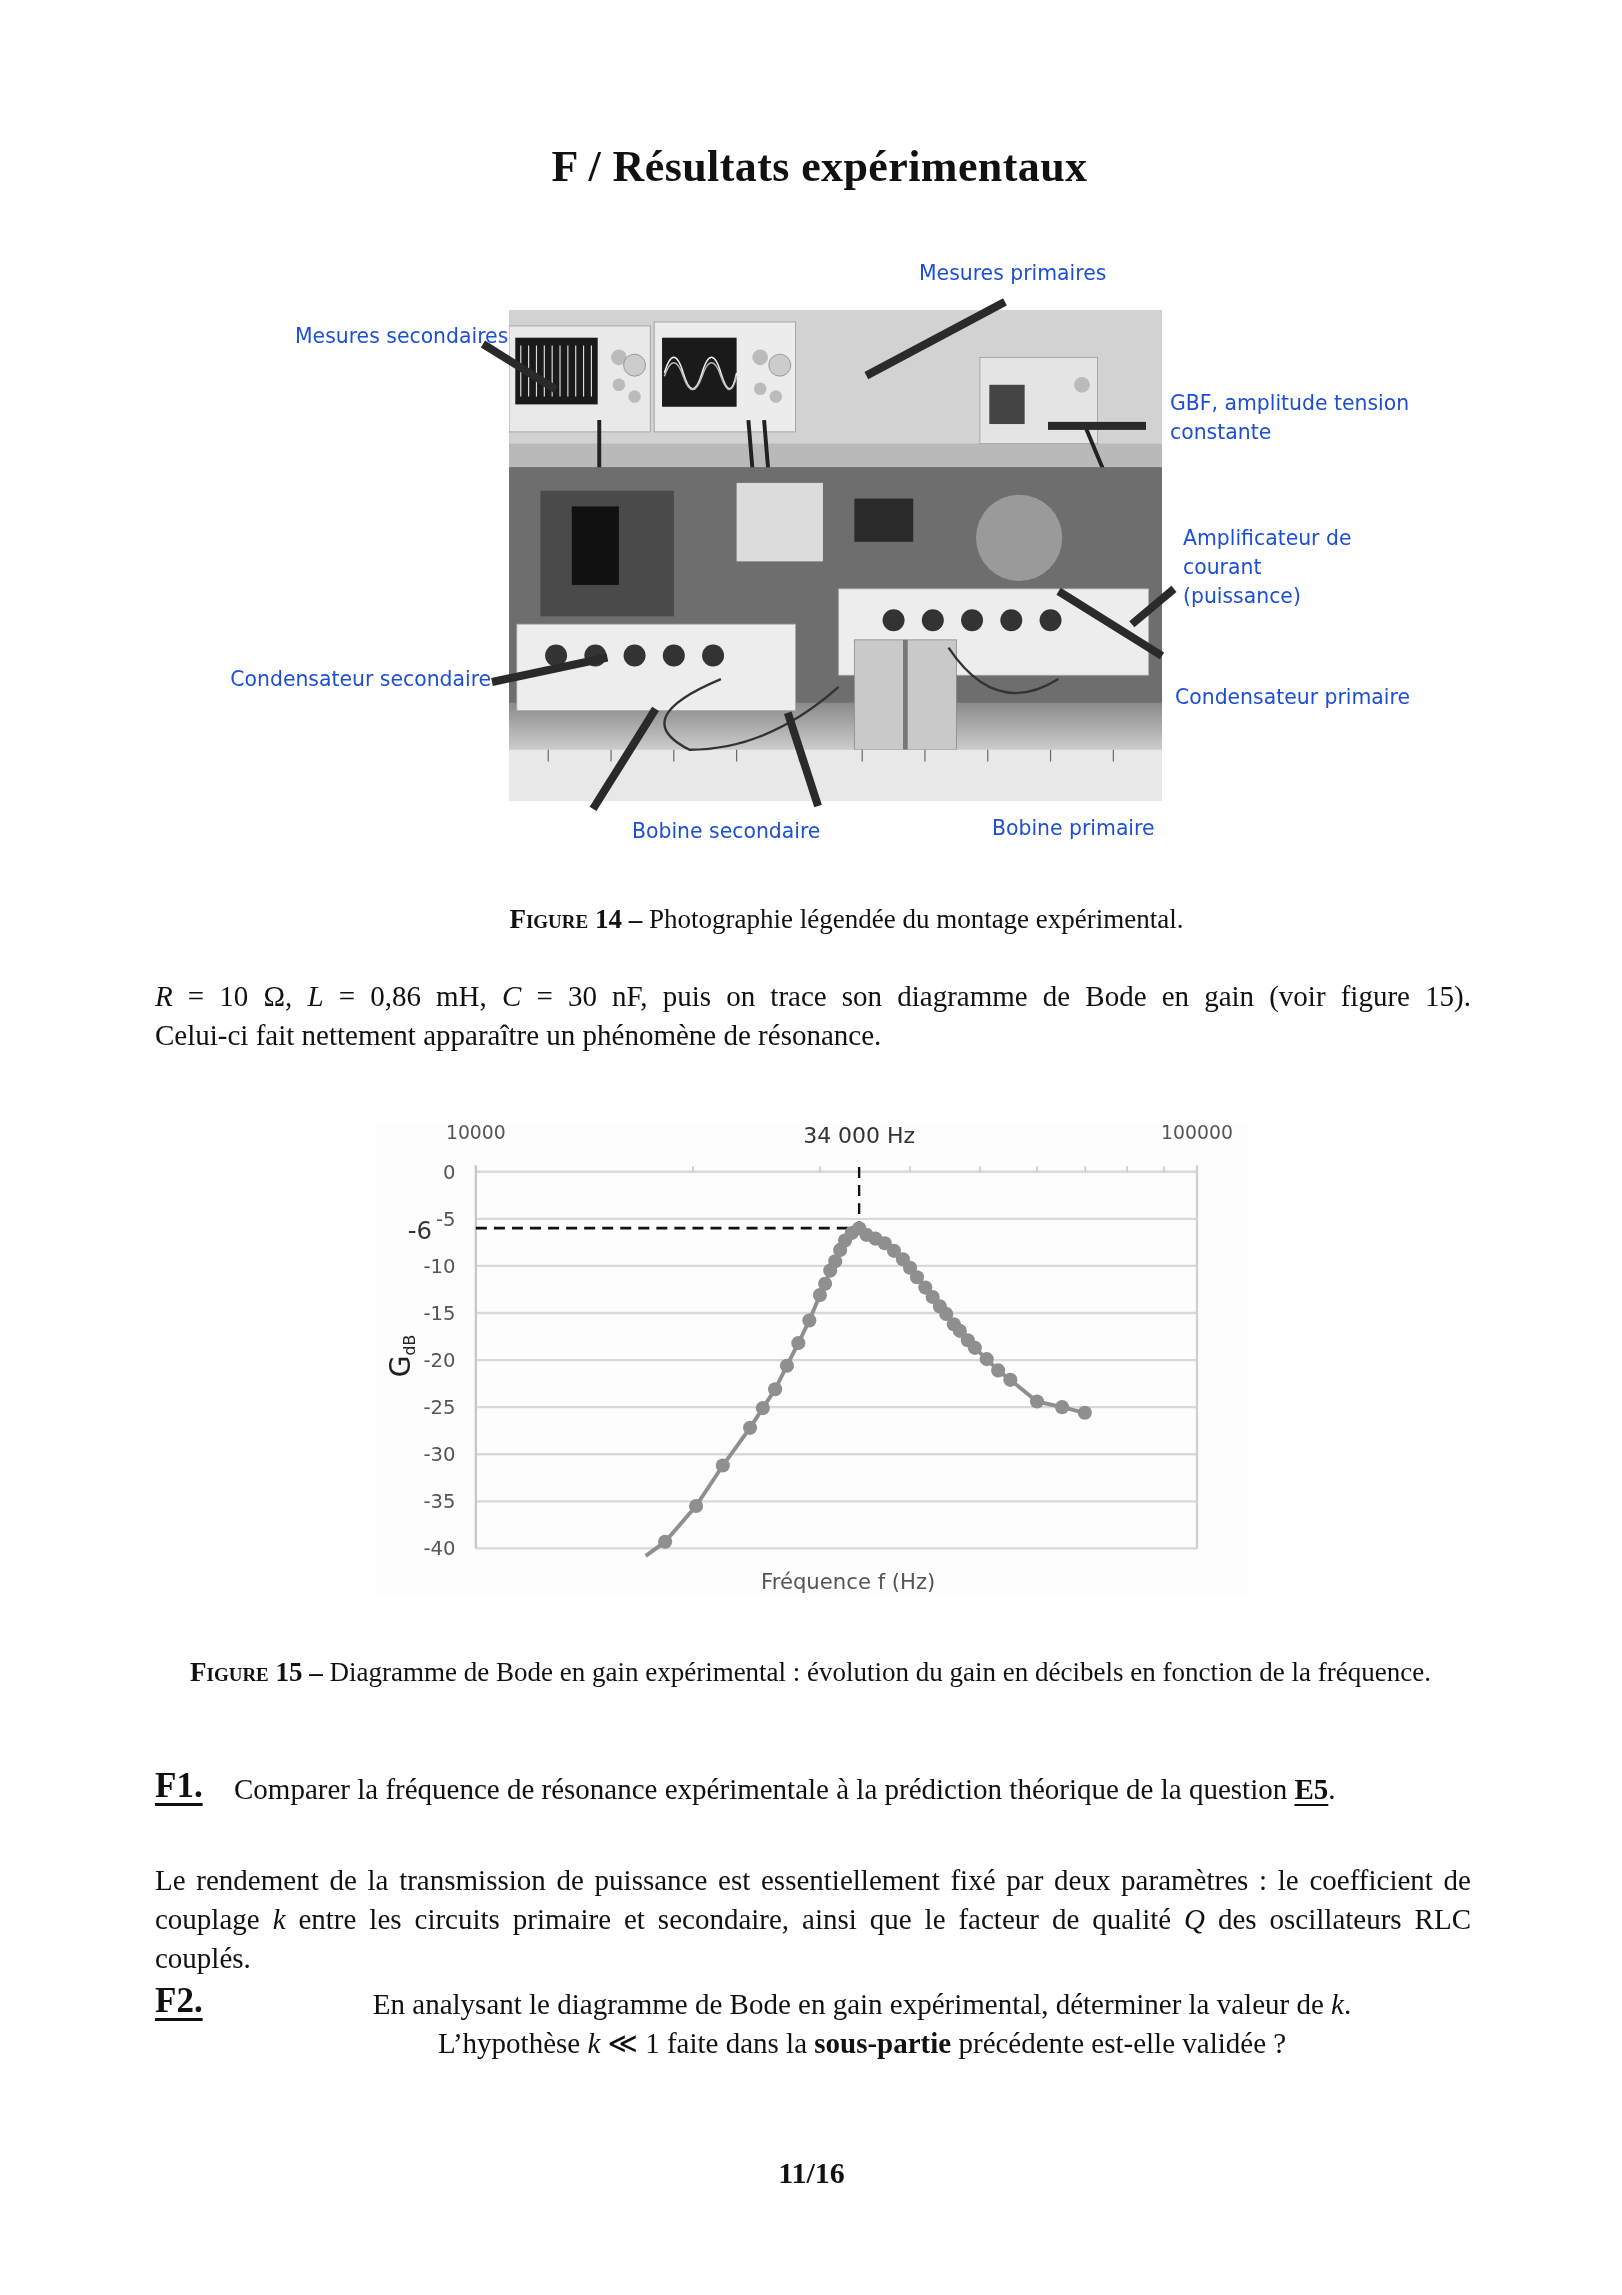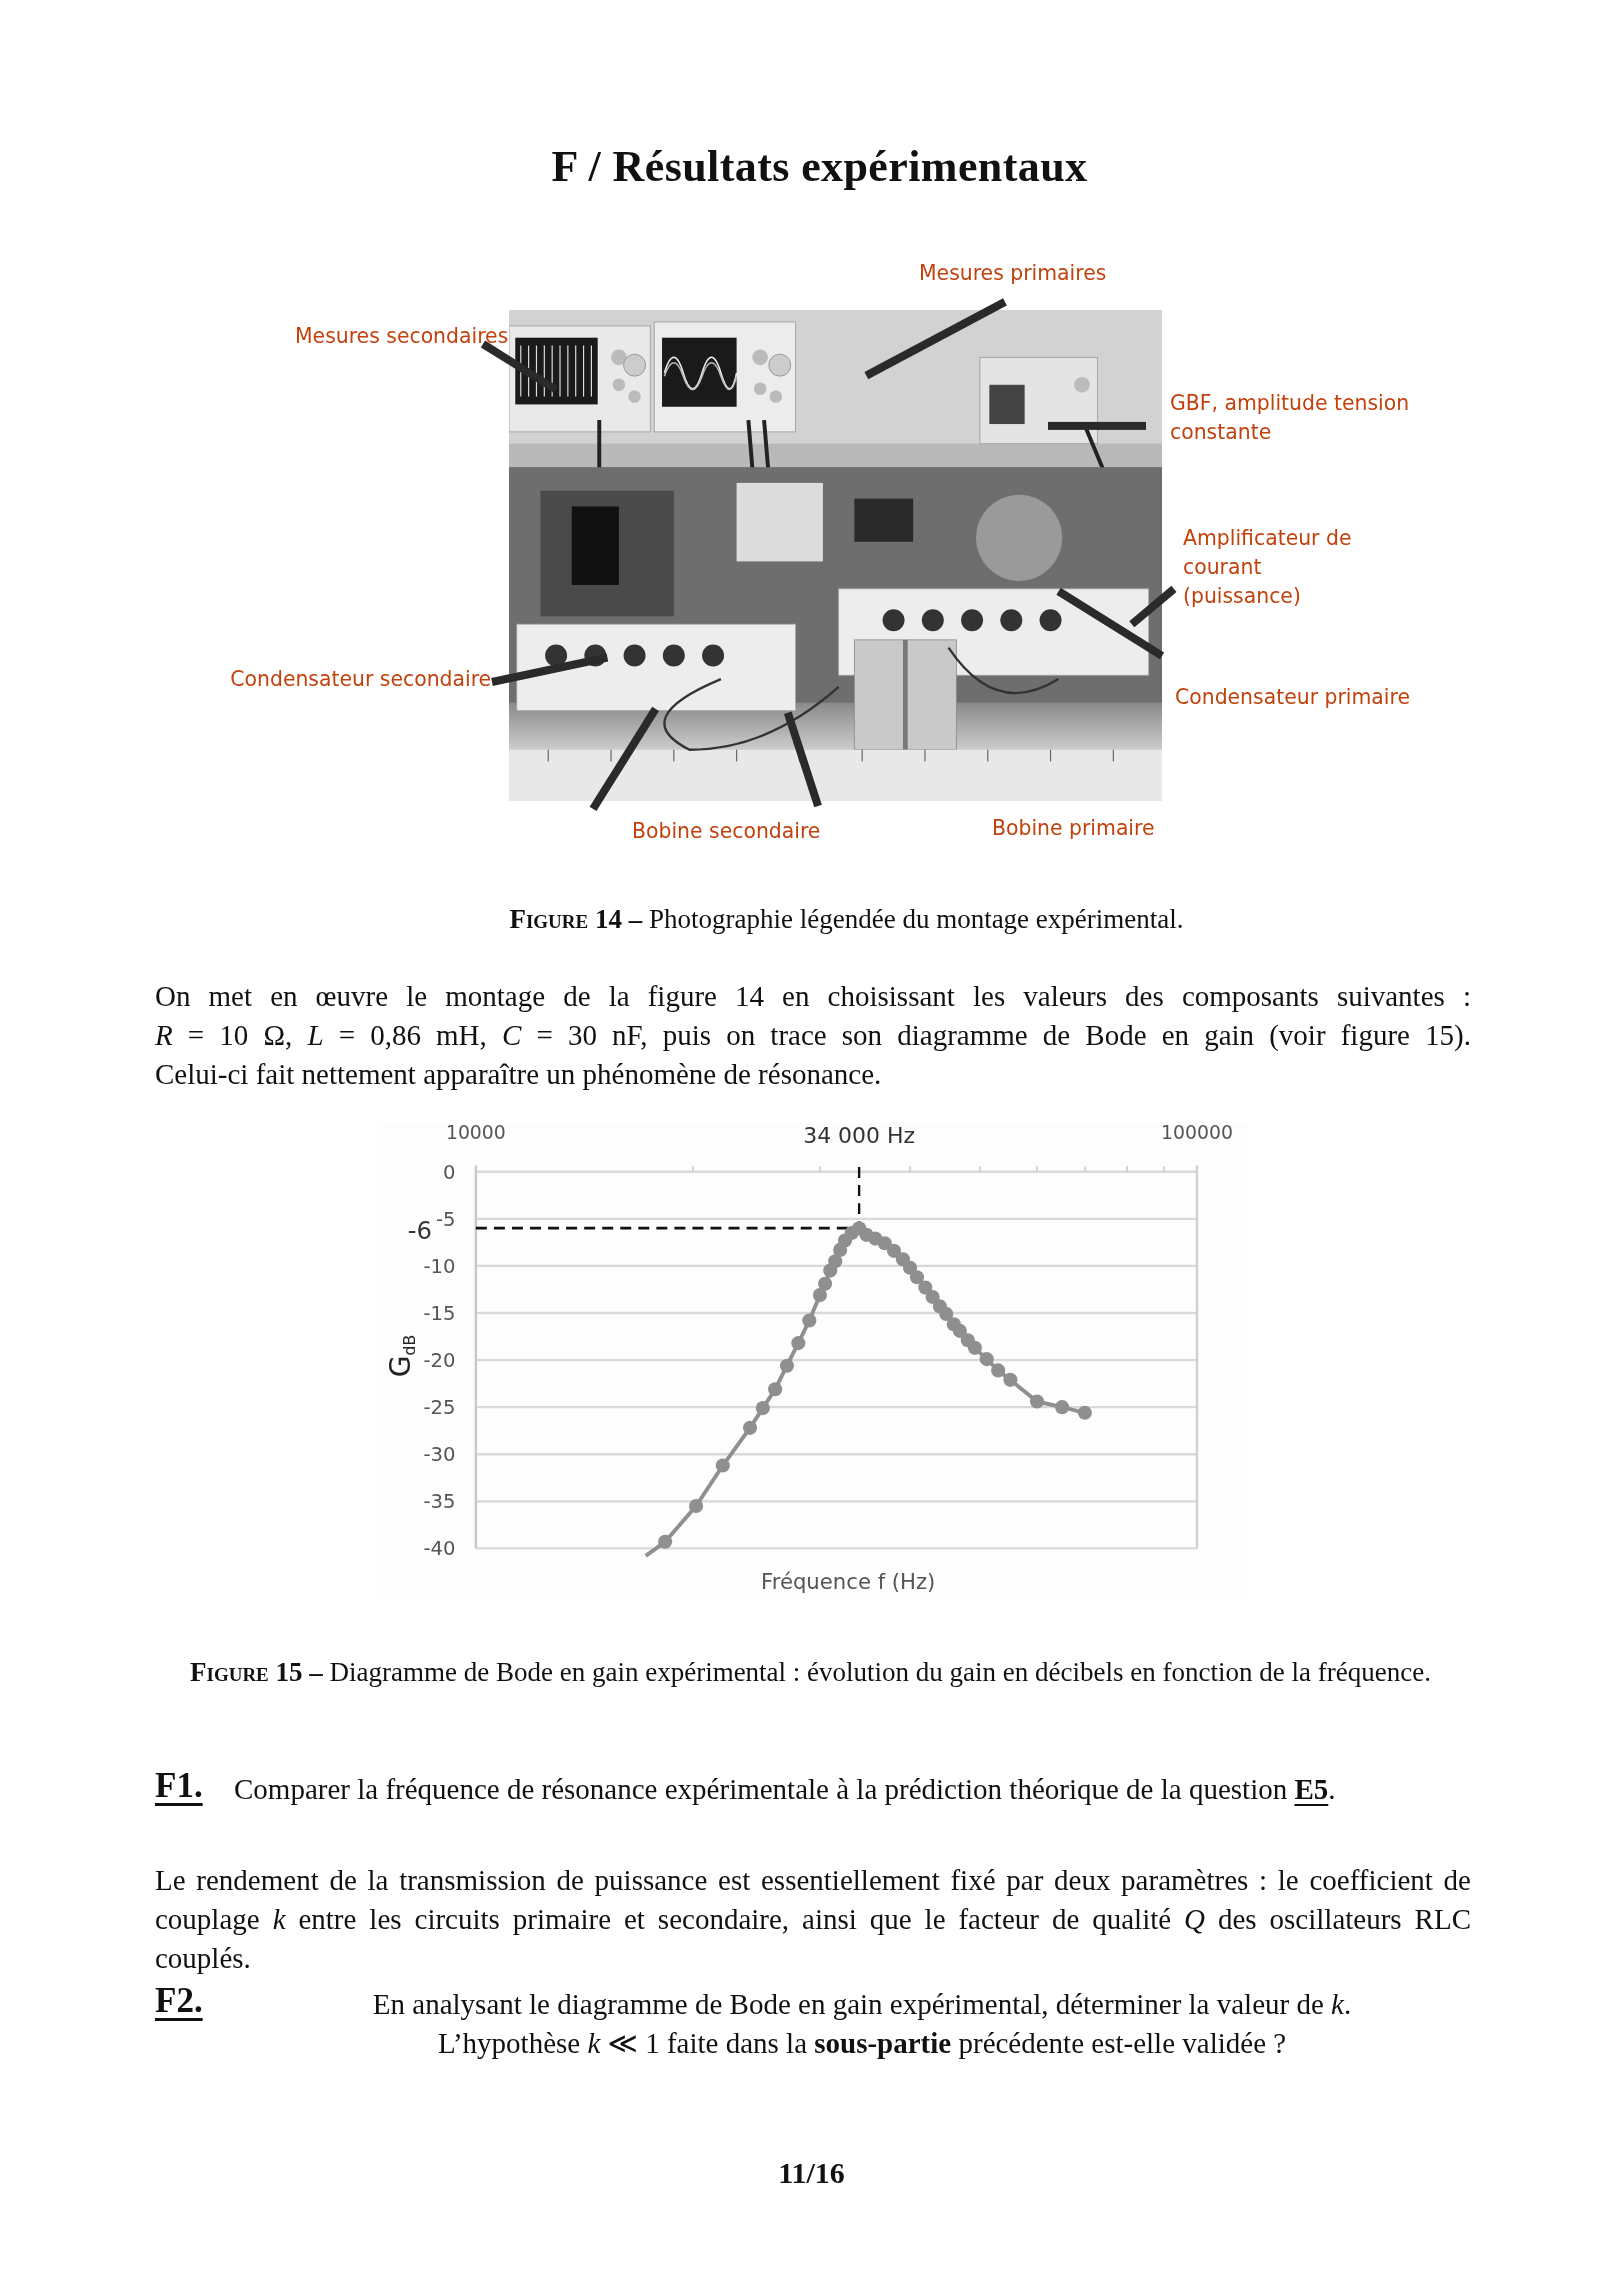--- a/index.html
+++ b/index.html
@@ -5,21 +5,21 @@
   html, body { margin: 0; padding: 0; background: #ffffff; }
   body { width: 1623px; height: 2295px; position: relative; overflow: hidden;
          font-family: "Liberation Serif", "DejaVu Serif", serif; color: #111; }
   .abs { position: absolute; }
   #title { left: 8px; width: 1623px; top: 141px; text-align: center;
            font-size: 44px; font-weight: bold; letter-spacing: 0.4px; }
   
   #photo-fig { left: 224px; top: 259px; width: 1193px; height: 589px; }
   #photo { left: 285px; top: 51px; width: 653px; height: 491px;
            background: linear-gradient(180deg,#d8d8d8 0%,#cfcfcf 20%,#9a9a9a 24%,#7a7a7a 45%,#6a6a6a 60%,#8a8a8a 80%,#cfcfcf 90%,#e4e4e4 100%); overflow: hidden; }
-  .callout { font-family: "DejaVu Sans", "Liberation Sans", sans-serif; font-size: 20.4px; color: #c2410c; line-height: 29px; }
+  .callout { font-family: "DejaVu Sans", "Liberation Sans", sans-serif; font-size: 20.4px; color: #1d4ed8; line-height: 29px; }
   .arrow { background: #2a2a2a; height: 7.9px; transform-origin: 0 50%; }
   .caption { font-size: 27px; line-height: 39px; padding-left: 35px; }
   .caption .fig-label { font-variant: small-caps; font-weight: bold; }
   .para { left: 155px; width: 1316px; font-size: 29px; line-height: 39px; text-align: justify; }
   .q-label { font-size: 35px; font-weight: bold; text-decoration: underline; text-decoration-thickness: 3.1px; text-underline-offset: 6.3px; }
   .q-text { font-size: 29px; line-height: 39px; }
   #chart-wrap { left: 377px; top: 1123px; width: 871px; height: 471px; background: #fdfdfd; }
   #chart-svg text { font-family: "DejaVu Sans", "Liberation Sans", sans-serif; fill: #555; }
   #page-number { left: 0; width: 1623px; top: 2120px; text-align: center; font-size: 30px; font-weight: bold; margin-top: 36px; }
   .bold { font-weight: bold; }
@@ -155,21 +155,20 @@
   <div class="abs callout" style="left:951px; top:424px;">Condensateur primaire</div>
   <div class="abs callout" style="left:408px; top:558px;">Bobine secondaire</div>
   <div class="abs callout" style="left:768px; top:555px;">Bobine primaire</div>
 </div>
 
 <div class="abs caption" style="left:0; width:1623px; top:900px; text-align:center;">
   <span class="fig-label">Figure 14 –</span><span> Photographie légendée du montage expérimental.</span>
 </div>
 
 <div class="abs para" style="top:977px;">
-  <div style="text-align:justify; text-align-last:justify;">On met en œuvre le montage de la figure 14 en choisissant les valeurs des composants suivantes :</div>
   <div style="text-align-last:justify;">
     <span class="ital">R</span><span> = 10 Ω, </span><span class="ital">L</span><span> = 0,86 mH, </span><span class="ital">C</span><span> = 30 nF, puis on trace son diagramme de Bode en gain (voir figure 15).</span>
   </div>
   <div>Celui-ci fait nettement apparaître un phénomène de résonance.</div>
 </div>
 
 <div id="chart-wrap" class="abs">
   <svg id="chart-svg" width="871" height="471" viewBox="0 0 1110 600">
     <g id="grid-layer">
         <line x1="126" x2="1045" y1="62" y2="62" stroke="#d9d9d9" stroke-width="3"></line>

